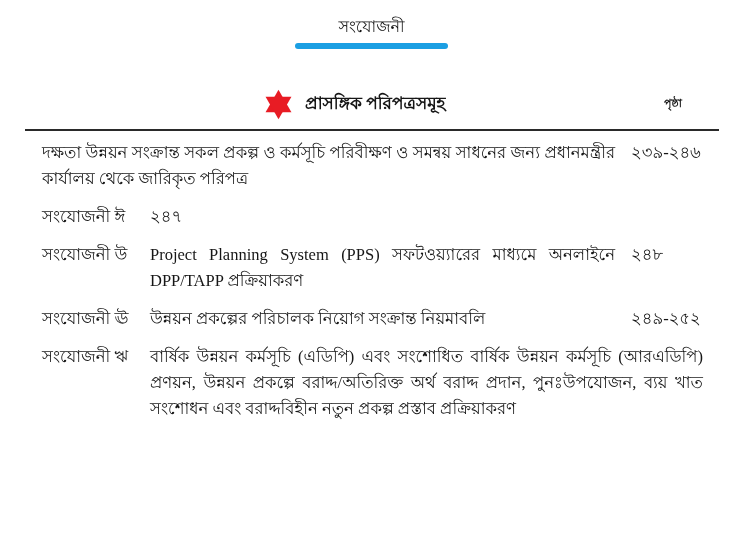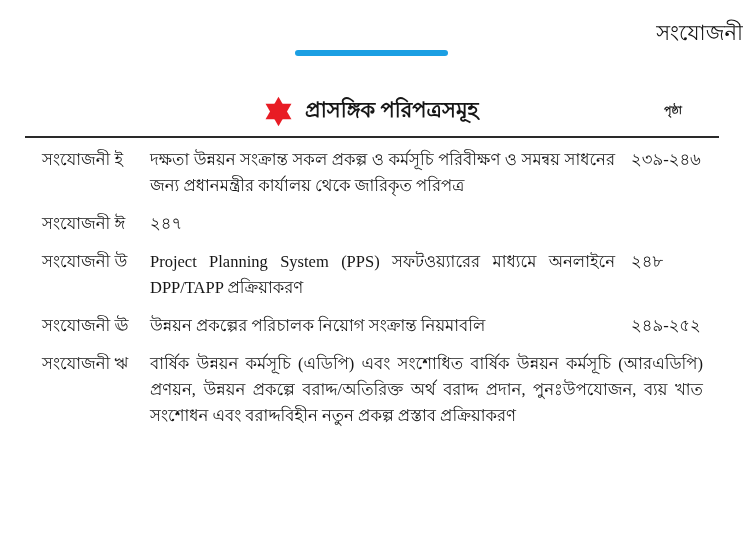--- a/index.html
+++ b/index.html
@@ -12,23 +12,23 @@
     font-family: "Liberation Serif", "DejaVu Sans", serif;
     color: #161616;
   }
   .page {
     position: relative;
     width: 743px;
     height: 537px;
     background: #ffffff;
   }
   .doc-title {
-    text-align: right;
-    padding-top: 20px;
-    font-size: 21px;
+    text-align: center;
+    padding-top: 13px;
+    font-size: 16px;
     line-height: 27px;
     color: #111111;
   }
   .title-underline {
     width: 153px;
     height: 6px;
     background: #1b9fe3;
     border-radius: 3px;
     margin: 3px auto 0 auto;
   }
@@ -40,21 +40,21 @@
     height: 32px;
   }
   .star-icon {
     width: 33px;
     height: 31px;
     flex: 0 0 auto;
     display: inline-block;
   }
   .section-title {
     font-weight: bold;
-    font-size: 21px;
+    font-size: 17px;
     margin-left: 10px;
     white-space: nowrap;
   }
   .page-col-label {
     margin-left: auto;
     width: 92px;
     text-align: center;
     font-weight: bold;
     font-size: 11px;
     flex: 0 0 auto;
@@ -105,21 +105,20 @@
     </span>
     <span class="section-title">প্রাসঙ্গিক পরিপত্রসমূহ</span>
     <span class="page-col-label">পৃষ্ঠা</span>
   </div>
 
   <hr class="header-rule">
 
   <div class="toc">
 
     <div class="toc-row">
-      <div class="col-label">সংযোজনী ই</div>
       <div class="col-desc">দক্ষতা উন্নয়ন সংক্রান্ত সকল প্রকল্প ও কর্মসূচি পরিবীক্ষণ ও সমন্বয় সাধনের জন্য প্রধানমন্ত্রীর কার্যালয় থেকে জারিকৃত পরিপত্র</div>
       <div class="col-pages">২৩৯-২৪৬</div>
     </div>
 
     <div class="toc-row">
       <div class="col-label">সংযোজনী ঈ</div>
       <div class="col-pages">২৪৭</div>
     </div>
 
     <div class="toc-row">

